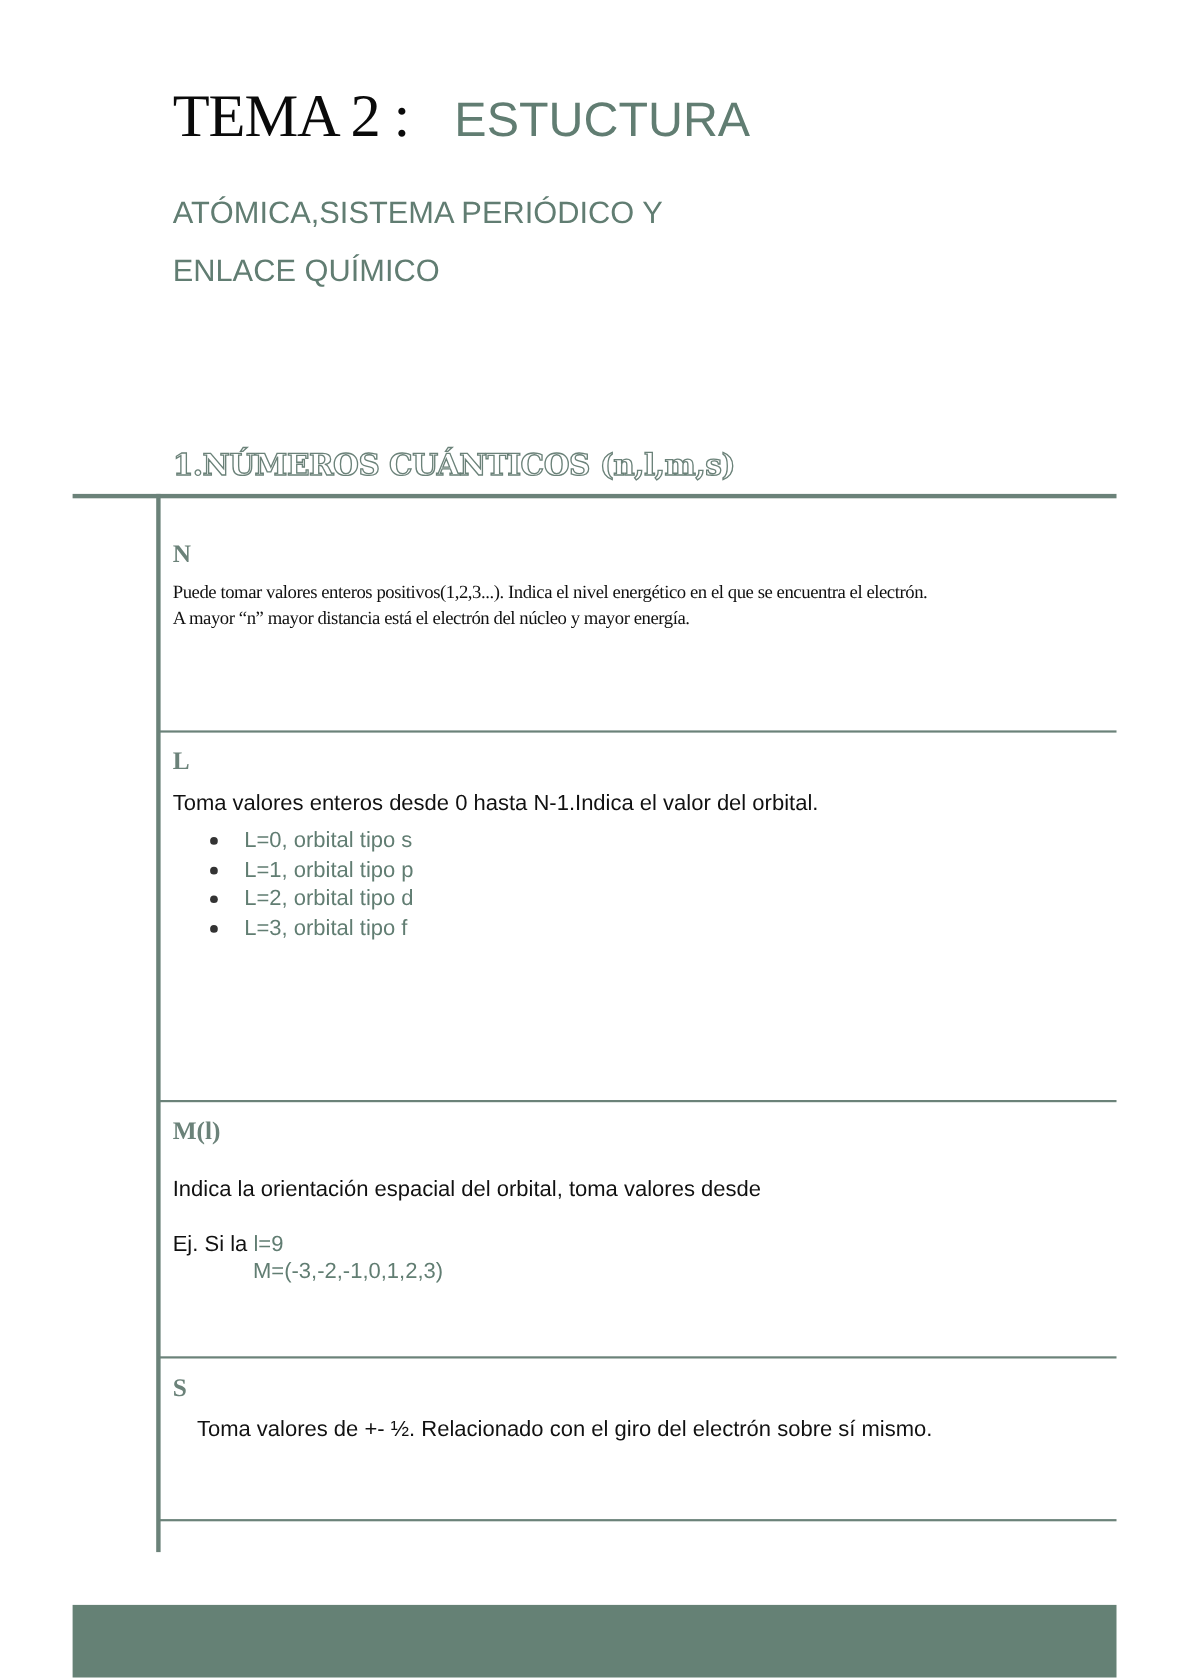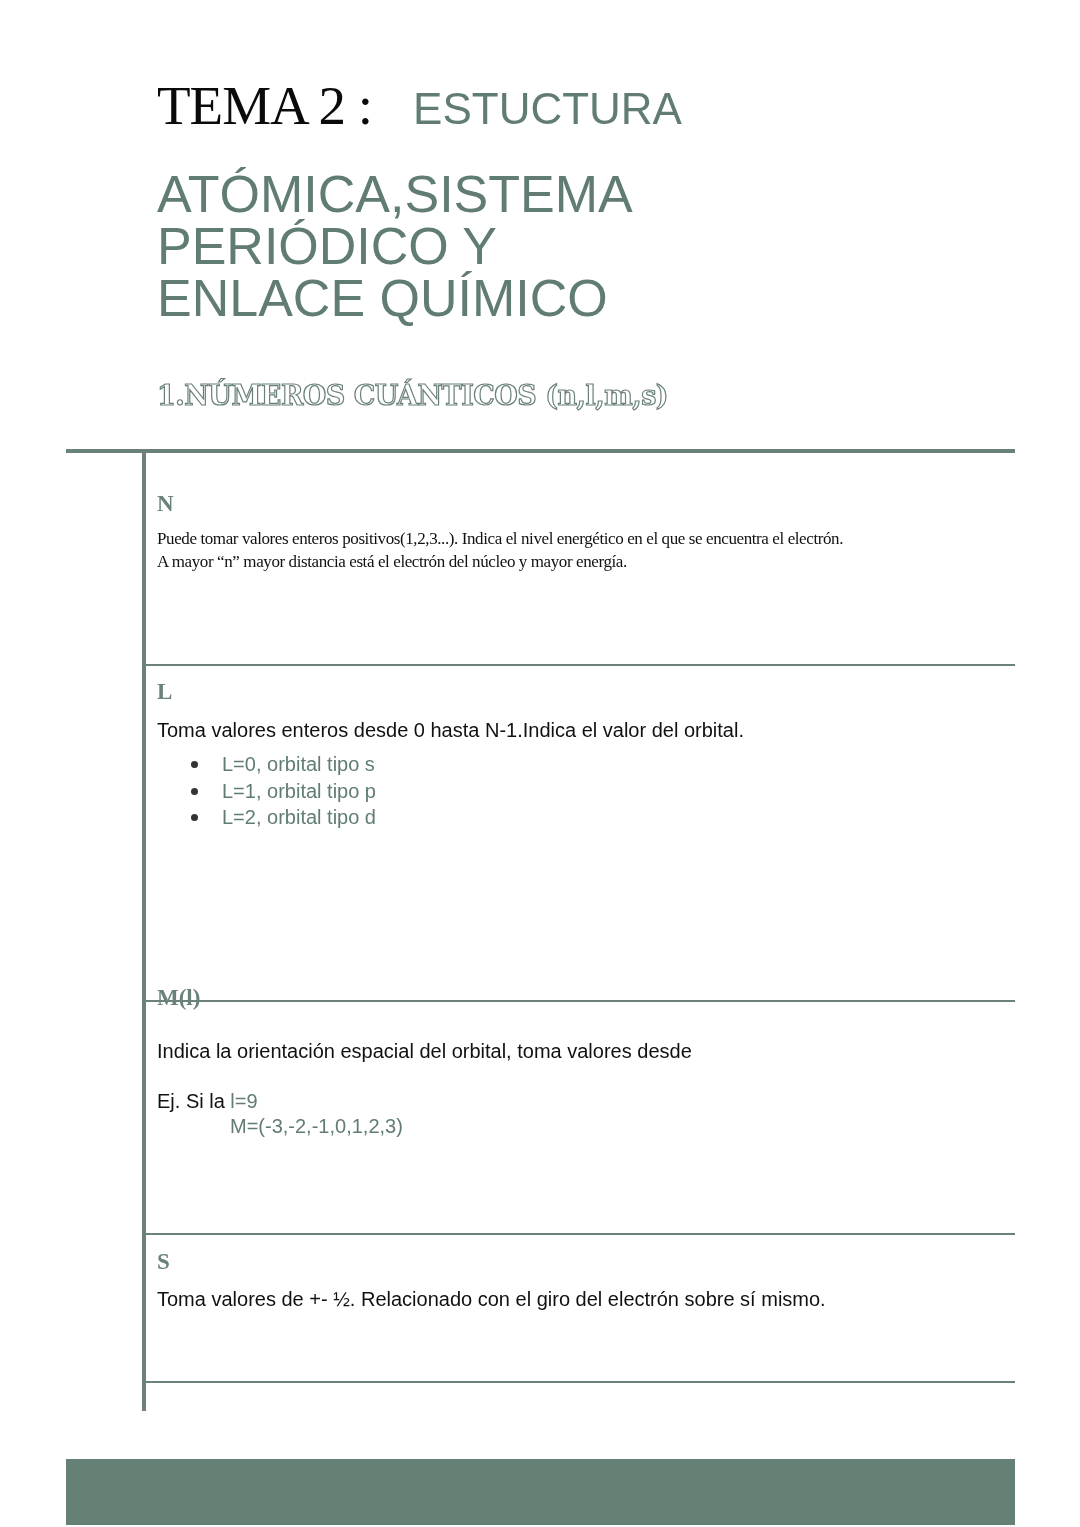--- a/index.html
+++ b/index.html
@@ -1,22 +1,22 @@
 <!DOCTYPE html>
 <html><head>
 <meta charset="utf-8">
 <style>
   html, body { margin: 0; padding: 0; }
   body { width: 1080px; height: 1527px; background: #ffffff; position: relative; overflow: hidden; }
   .title { position: absolute; left: 157px; top: 78px; width: 760px; line-height: 1; }
   .title-main { font-family: "Liberation Serif", "DejaVu Serif", serif; font-size: 55px; color: #0a0a0a; letter-spacing: -1px; }
   .title-rest { font-family: "Liberation Sans", "DejaVu Sans", sans-serif; font-size: 44px; color: #617d72; margin-left: 41px; }
-  .title-line2, .title-line3 { display: block; font-family: "Liberation Sans", "DejaVu Sans", sans-serif; font-size: 52px; color: #617d72; line-height: 52px; }
+  .title-line2, .title-line3 { display: block; font-family: "Liberation Sans", "DejaVu Sans", sans-serif; font-size: 28px; color: #617d72; line-height: 52px; }
   .title-line1 { display: block; height: 90px; }
-  .section-heading { position: absolute; left: 157px; top: 380px; font-family: "DejaVu Serif", serif; font-weight: bold; font-size: 27px; color: #ffffff; -webkit-text-stroke: 1.2px #6b8279; letter-spacing: -0.5px; }
+  .section-heading { position: absolute; left: 157px; top: 408px; font-family: "DejaVu Serif", serif; font-weight: bold; font-size: 27px; color: #ffffff; -webkit-text-stroke: 1.2px #6b8279; letter-spacing: -0.5px; }
   .hrule-top { position: absolute; left: 66px; top: 449px; width: 949px; height: 4px; background: #6b8279; }
   .vrule { position: absolute; left: 142px; top: 449px; width: 4px; height: 962px; background: #6b8279; }
   .hrule { position: absolute; left: 144px; width: 871px; height: 2px; background: #6b8279; }
   .block { position: absolute; left: 157px; width: 850px; }
   .label { font-family: "Liberation Serif", "DejaVu Serif", serif; font-weight: bold; font-size: 23px; color: #6b8279; line-height: 28px; }
   .serif-text { font-family: Liberation Serif, serif; font-size: 17px; color: #111; line-height: 22.5px; letter-spacing: -0.4px; }
   .sans-text { font-family: "Liberation Sans", "DejaVu Sans", sans-serif; font-size: 20px; color: #111; line-height: 25px; }
   .muted { color: #617d72; }
   ul.bullets { list-style: none; margin: 0; padding: 0; }
   ul.bullets li { font-family: "Liberation Sans", "DejaVu Sans", sans-serif; font-size: 20px; line-height: 26.5px; color: #617d72; position: relative; padding-left: 65px; }
@@ -46,31 +46,32 @@
 </div>
 <div class="hrule" style="top:664px;"></div>
 
 <div class="block" style="top:678px;">
   <div class="label">L</div>
   <div class="sans-text" style="margin-top:12px;">Toma valores enteros desde 0 hasta N-1.Indica el valor del orbital.</div>
   <ul class="bullets" style="margin-top:8px;">
     <li><span class="dot"></span><span>L=0, orbital tipo s</span></li>
     <li><span class="dot"></span><span>L=1, orbital tipo p</span></li>
     <li><span class="dot"></span><span>L=2, orbital tipo d</span></li>
+    <li><span class="dot"></span><span>L=3, orbital tipo f</span></li>
   </ul>
 </div>
 <div class="hrule" style="top:1000px;"></div>
 
-<div class="block" style="top:984px;">
+<div class="block" style="top:1014px;">
   <div class="label">M(l)</div>
   <div class="sans-text" style="margin-top:27px;">Indica la orientación espacial del orbital, toma valores desde</div>
   <div class="sans-text" style="margin-top:25px;"><span>Ej. Si la </span><span class="muted">l=9</span></div>
   <div class="sans-text muted" style="padding-left:73px;">M=(-3,-2,-1,0,1,2,3)</div>
 </div>
 <div class="hrule" style="top:1233px;"></div>
 
 <div class="block" style="top:1248px;">
   <div class="label">S</div>
-  <div class="sans-text" style="margin-top:11px;">Toma valores de +- ½. Relacionado con el giro del electrón sobre sí mismo.</div>
+  <div class="sans-text" style="margin-top:11px;margin-left:22px;">Toma valores de +- ½. Relacionado con el giro del electrón sobre sí mismo.</div>
 </div>
 <div class="hrule" style="top:1381px;"></div>
 
 <div class="footer-bar"></div>
 
 </body></html>

